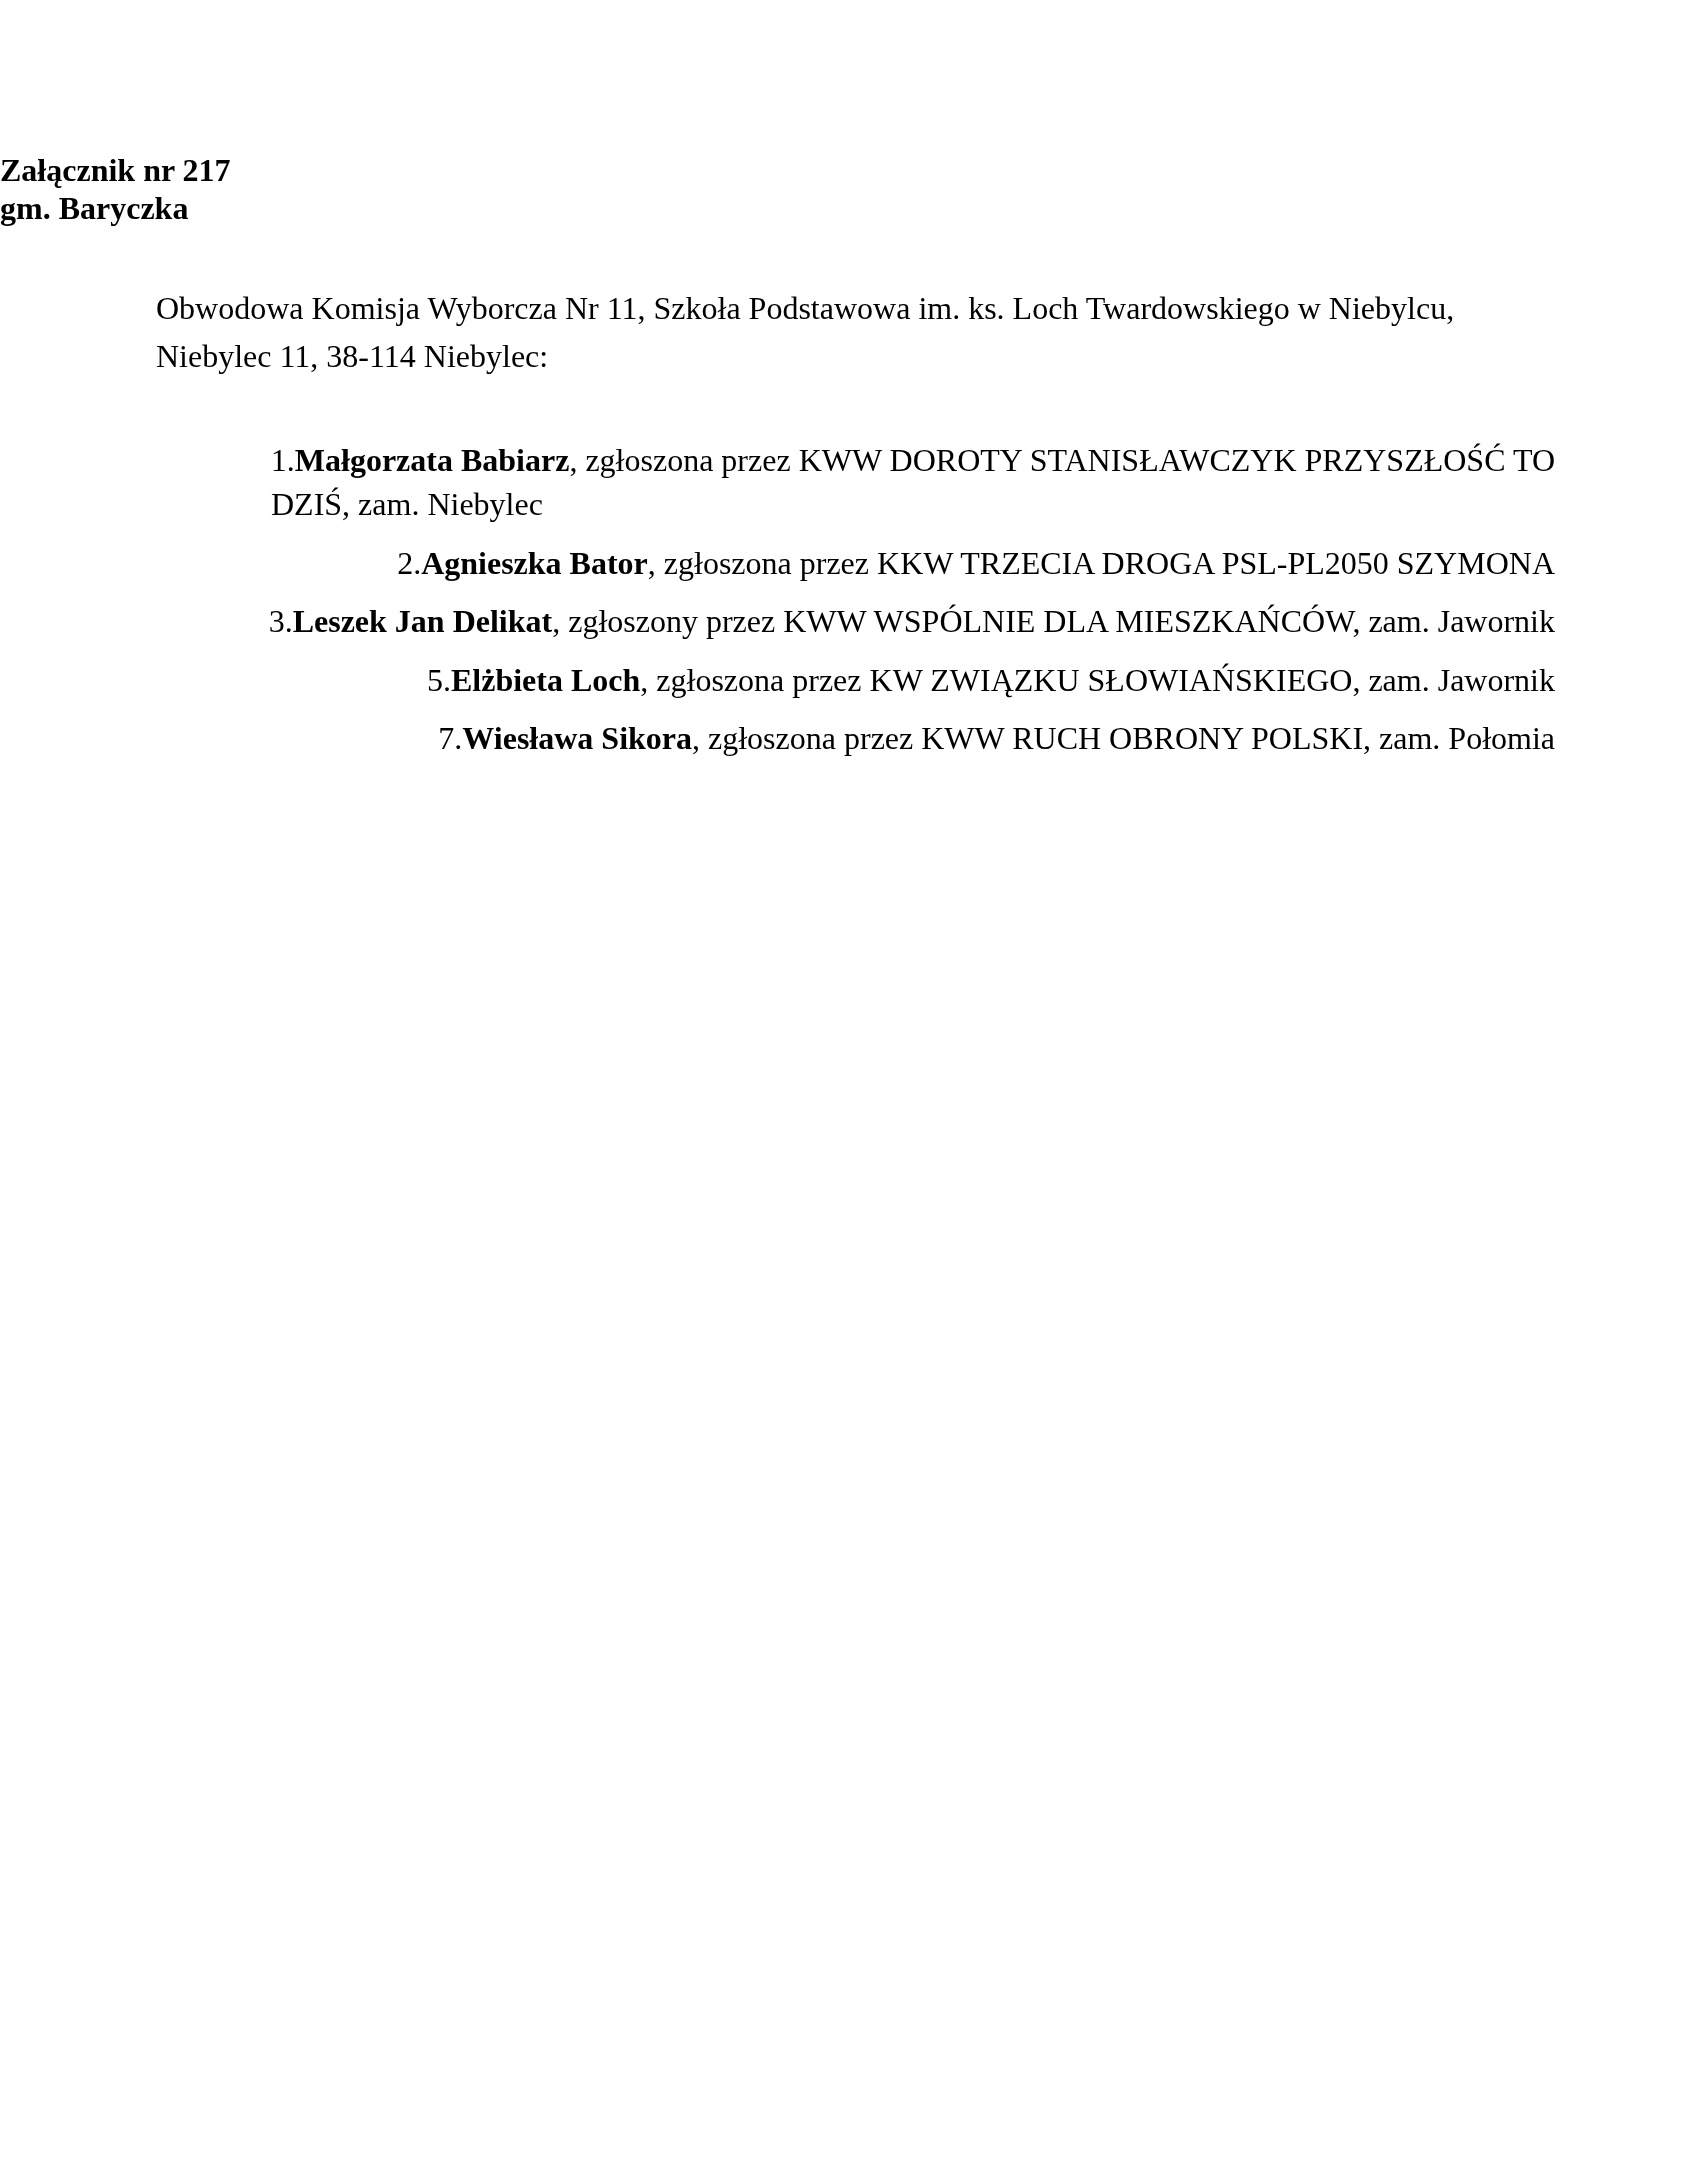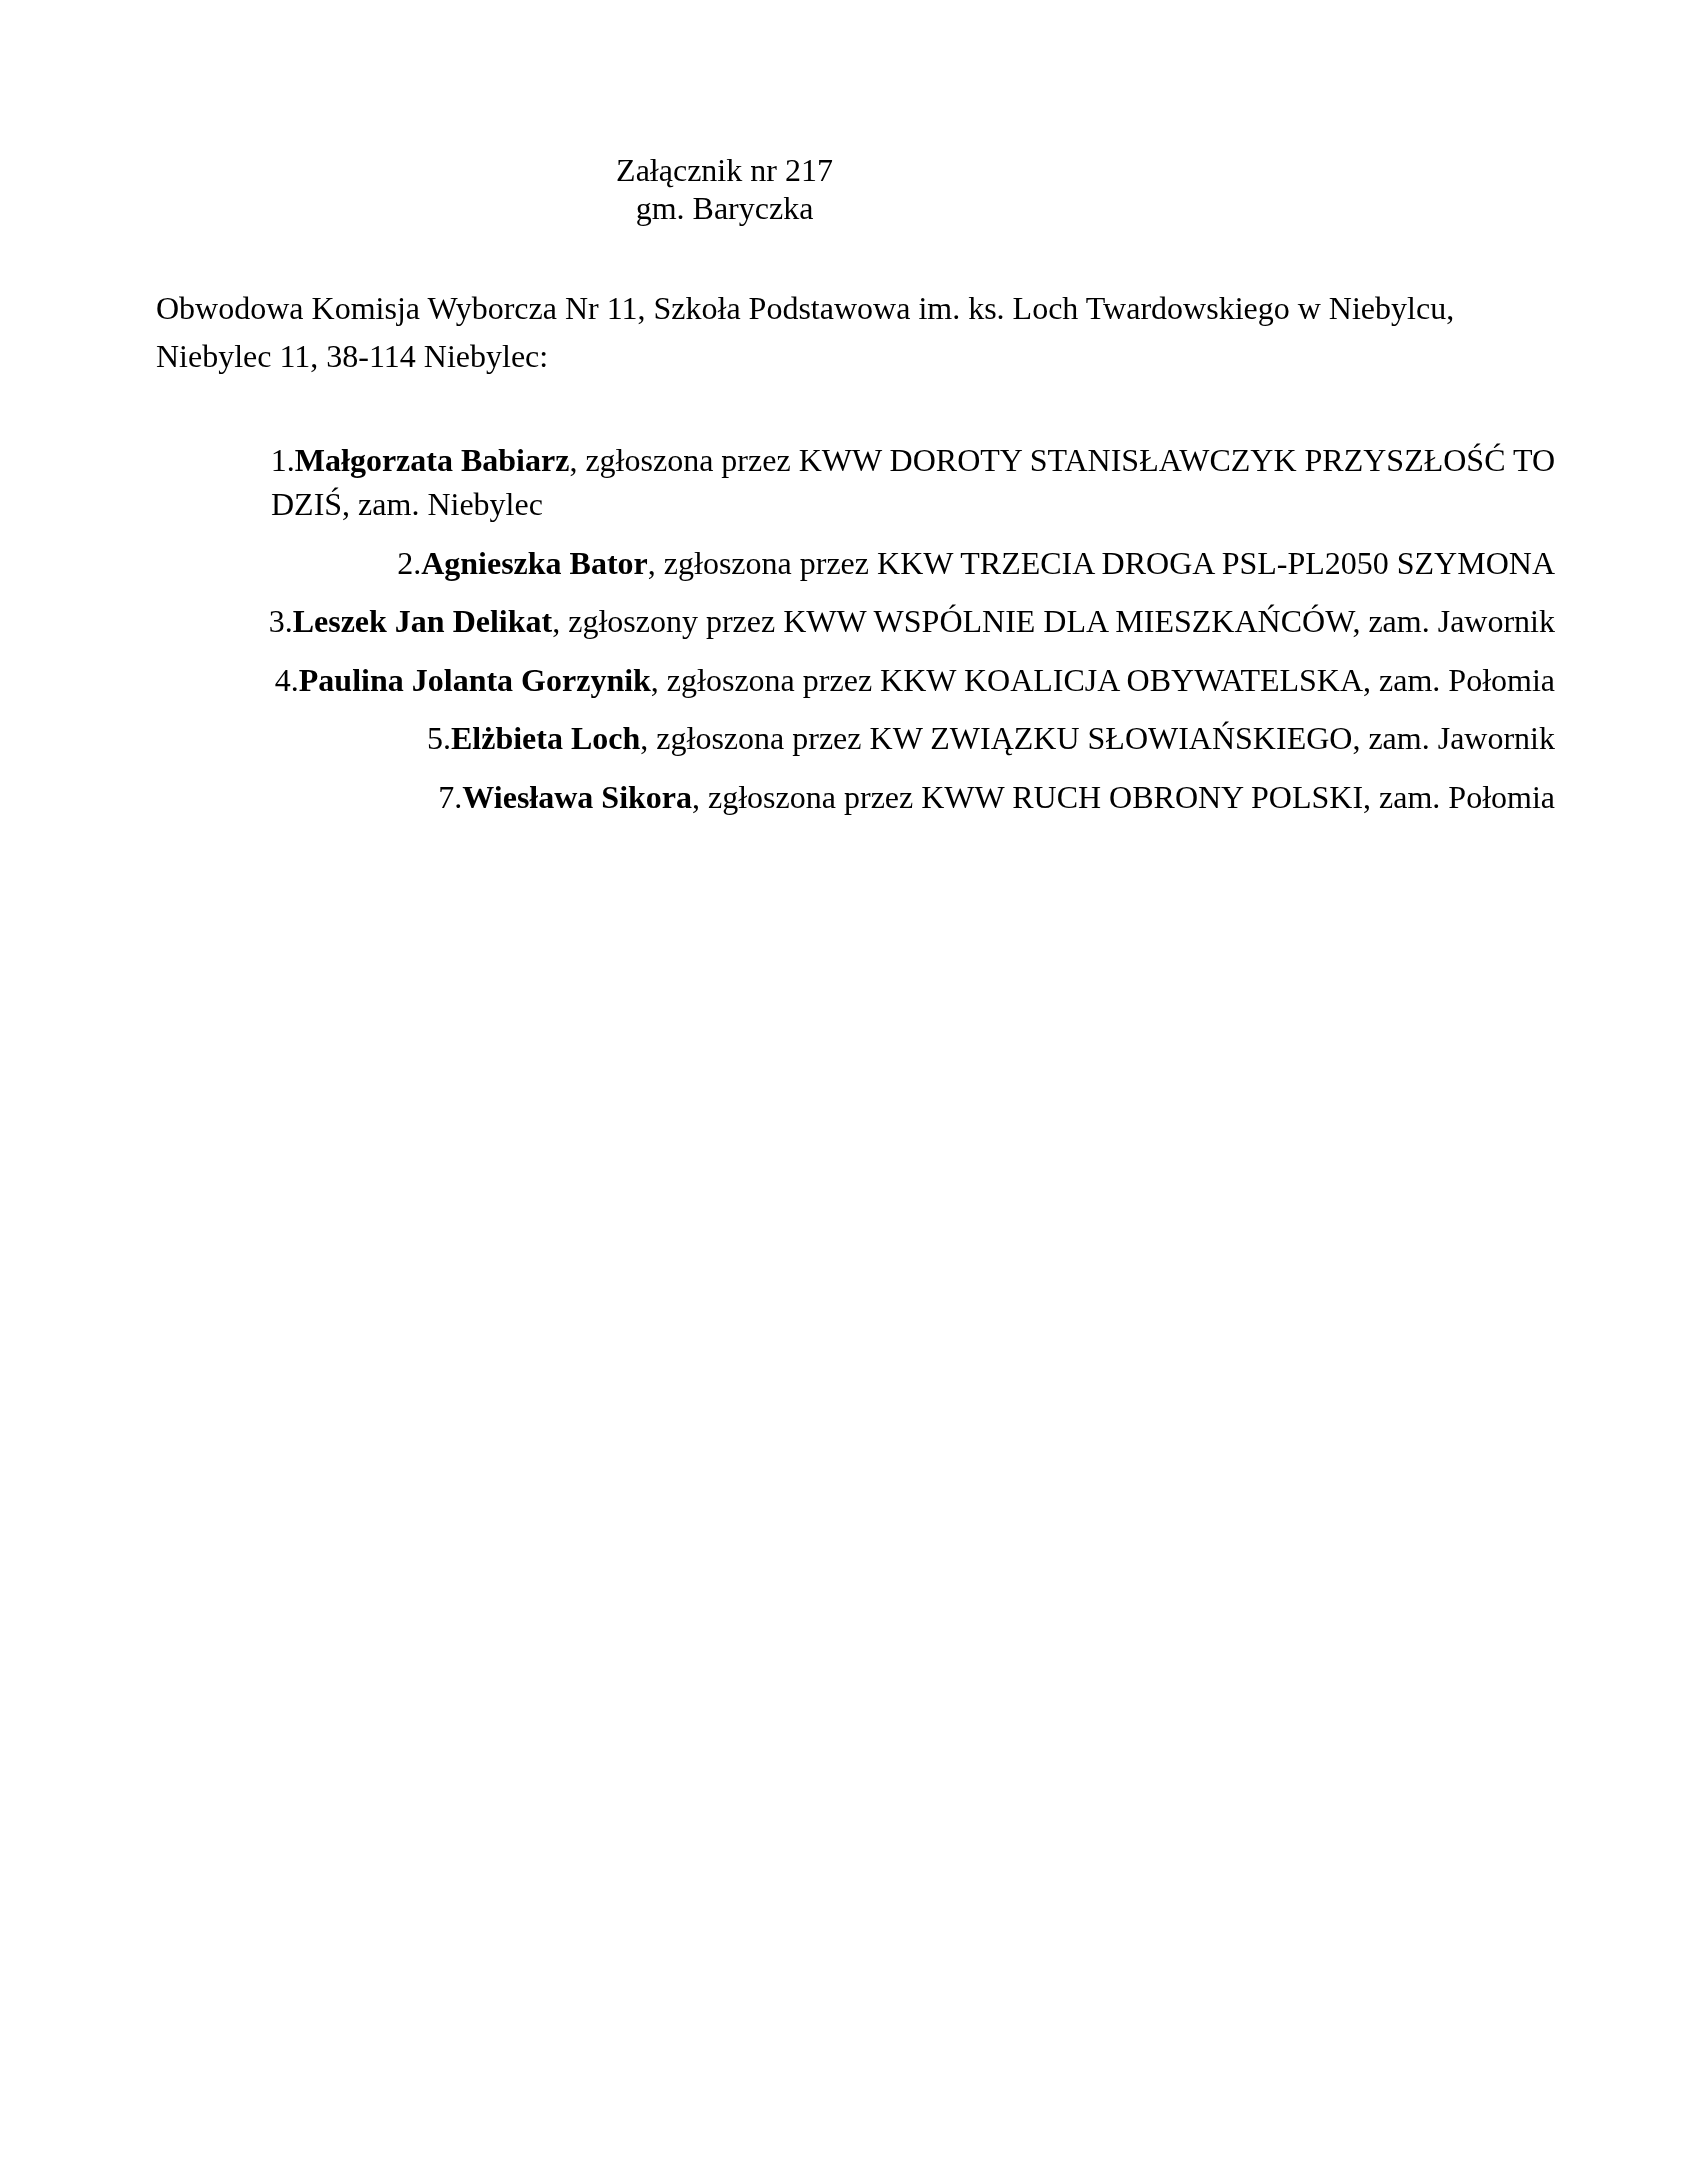--- a/index.html
+++ b/index.html
@@ -16,22 +16,23 @@
     position: relative;
     overflow: hidden;
   }
   .page {
     position: absolute;
     inset: 0;
   }
   .doc-header {
     padding-top: 151px;
     padding-right: 238px;
-    text-align: center;
+    text-align: left;
     line-height: 38px;
+    font-weight: bold;
   }
   .doc-header div {
     white-space: nowrap;
   }
   .intro {
     margin: 57px 159px 0 156px;
     line-height: 48px;
   }
   .intro div {
     white-space: nowrap;
@@ -85,24 +86,20 @@
       <div class="member-line2">DZIŚ, zam. Niebylec</div>
     </li>
     <li class="member-item">
       <div class="member-line1"><span class="item-num">2.</span><span class="member-name">Agnieszka Bator</span><span>, zgłoszona przez KKW TRZECIA DROGA PSL-PL2050 SZYMONA</span></div>
     </li>
     <li class="member-item">
       <div class="member-line1"><span class="item-num">3.</span><span class="member-name">Leszek Jan Delikat</span><span>, zgłoszony przez KWW WSPÓLNIE DLA MIESZKAŃCÓW, zam. Jawornik</span></div>
       <div class="member-line2"></div>
     </li>
     <li class="member-item">
-      <div class="member-line1"><span class="item-num">4.</span><span class="member-name">Paulina Jolanta Gorzynik</span><span>, zgłoszona przez KKW KOALICJA OBYWATELSKA, zam. Połomia</span></div>
-      <div class="member-line2"></div>
-    </li>
-    <li class="member-item">
       <div class="member-line1"><span class="item-num">5.</span><span class="member-name">Elżbieta Loch</span><span>, zgłoszona przez KW ZWIĄZKU SŁOWIAŃSKIEGO, zam. Jawornik</span></div>
       <div class="member-line2"></div>
     </li>
     <li class="member-item">
       <div class="member-line1"><span class="item-num">7.</span><span class="member-name">Wiesława Sikora</span><span>, zgłoszona przez KWW RUCH OBRONY POLSKI, zam. Połomia</span></div>
       <div class="member-line2"></div>
     </li>
   </ol>
 
 </div>

